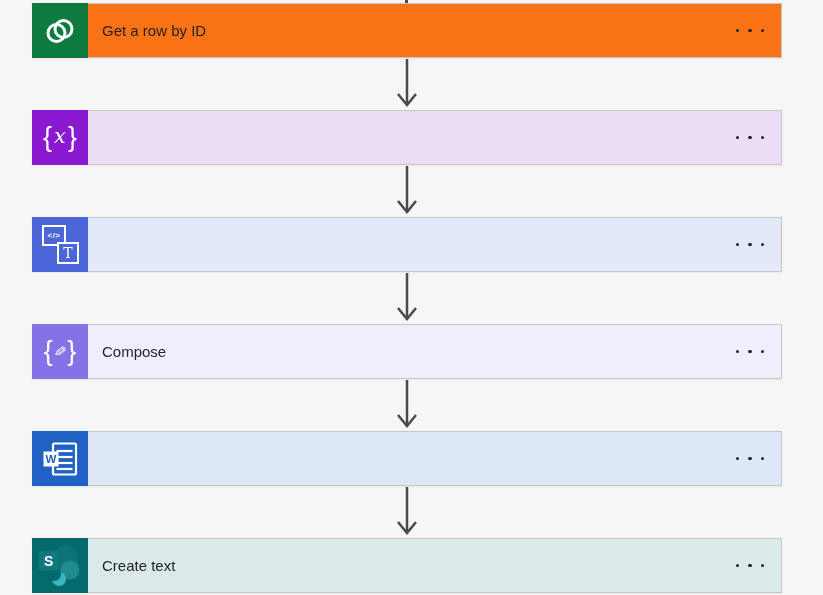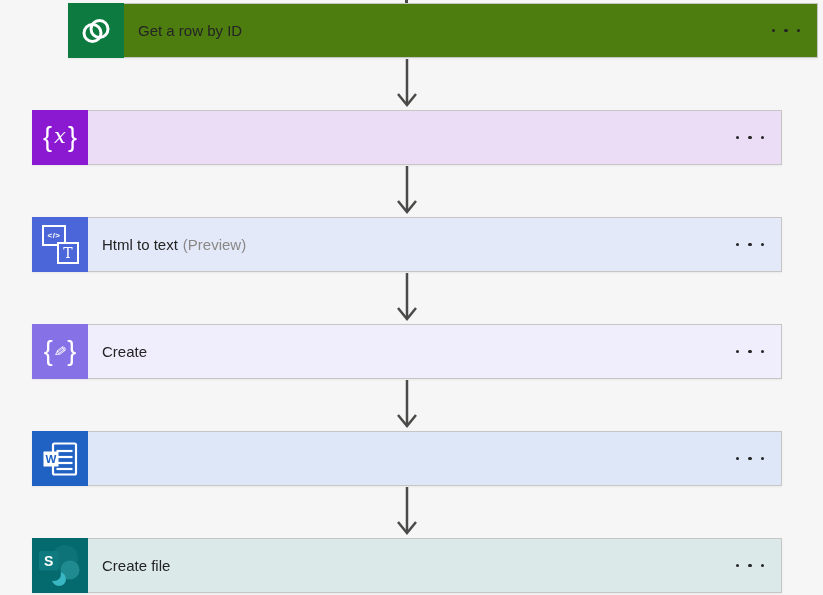--- a/index.html
+++ b/index.html
@@ -56,21 +56,21 @@
   .sq2 { left:25px; top:25px; width:22px; height:22px; background:inherit;
          font-family:"DejaVu Serif", serif; font-size:14px; }
 </style>
 </head>
 <body style="--canvas-bg: #f6f6f6; --arrow: #4a4a48; --border: #c8c6c4; --title: #242424; --preview: #8a8886;">
 
 <div class="canvas">
 
   <div class="stub"></div>
 
-  <div class="card t0" style="background: #4d7c0f; margin-left: 36px;">
+  <div class="card t0" style="background: #f97316;">
     <div class="icon" style="background: rgb(13, 122, 64);">
       <svg width="34" height="34" viewBox="0 0 34 34" aria-hidden="true">
         <g fill="none" stroke="#ffffff" stroke-width="3">
           <circle cx="13.5" cy="19" r="8.5"></circle>
           <circle cx="20.5" cy="15" r="8.5"></circle>
         </g>
       </svg>
     </div>
     <div class="title">
       <span>Get a row by ID</span><span class="suffix"></span>
@@ -121,23 +121,20 @@
 
   <div class="card t2" style="background: rgb(228, 233, 249);">
     <div class="icon" style="background: rgb(74, 102, 216);">
       <span class="sq sq1">
           <span>&lt;/&gt;</span>
         </span>
       <span class="sq sq2">
           <span>T</span>
         </span>
     </div>
-    <div class="title">
-      <span>Html to text</span><span class="suffix">(Preview)</span>
-    </div>
     <button class="menu">
       <span class="dots">
           <span class="dot"></span>
           <span class="dot"></span>
           <span class="dot"></span>
         </span>
     </button>
   </div>
 
   <div class="arrow a2">
@@ -151,21 +148,21 @@
 
   <div class="card t3" style="background: rgb(240, 237, 252);">
     <div class="icon" style="background: rgb(134, 114, 230);">
       <span class="brace-glyph">
           <span class="br">{</span>
           <span class="pc">✎</span>
           <span class="br">}</span>
         </span>
     </div>
     <div class="title">
-      <span>Create</span><span class="suffix"></span>
+      <span>Compose</span><span class="suffix"></span>
     </div>
     <button class="menu">
       <span class="dots">
           <span class="dot"></span>
           <span class="dot"></span>
           <span class="dot"></span>
         </span>
     </button>
   </div>
 
@@ -213,21 +210,21 @@
       <svg width="56" height="55" viewBox="0 0 56 55" aria-hidden="true">
         <circle cx="33" cy="20" r="13" fill="#0d7378"></circle>
         <circle cx="38" cy="32" r="9.5" fill="#1f8a90"></circle>
         <circle cx="27" cy="41" r="7" fill="#38b7c3"></circle>
         <circle cx="22" cy="36" r="7" fill="#056a6e"></circle>
         <rect x="7" y="13" width="19.5" height="19.5" rx="2.5" fill="#0e7a7f"></rect>
         <text x="16.7" y="28" font-size="14" font-weight="bold" fill="#ffffff" text-anchor="middle" font-family="Liberation Sans, sans-serif">S</text>
       </svg>
     </div>
     <div class="title">
-      <span>Create file</span><span class="suffix"></span>
+      <span>Create text</span><span class="suffix"></span>
     </div>
     <button class="menu">
       <span class="dots">
           <span class="dot"></span>
           <span class="dot"></span>
           <span class="dot"></span>
         </span>
     </button>
   </div>
 

